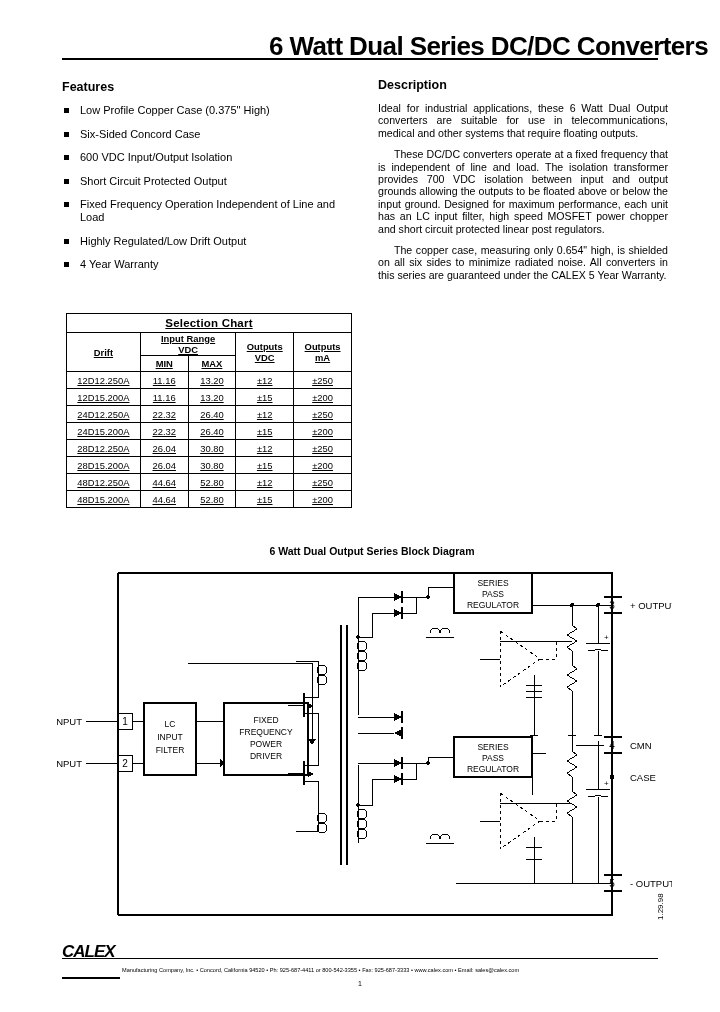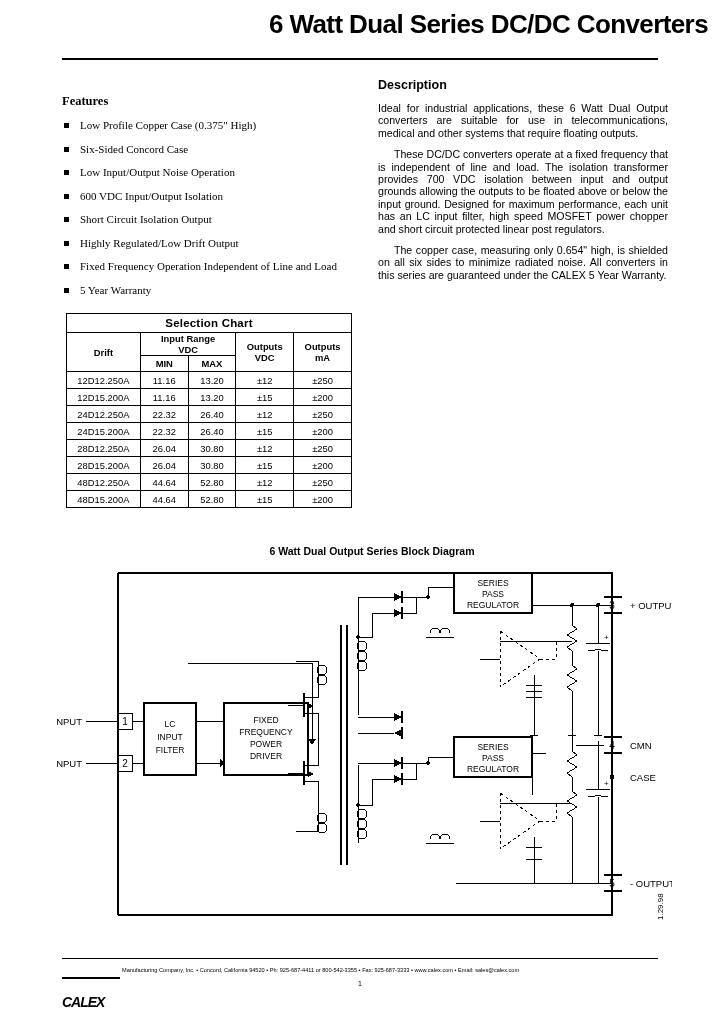--- a/index.html
+++ b/index.html
@@ -5,33 +5,33 @@
   html, body { margin:0; padding:0; background:#ffffff; }
   body {
     width:720px; height:1012px; position:relative;
     font-family:"Liberation Sans", sans-serif;
     color:#000; overflow:hidden;
   }
   .page { position:absolute; inset:0; }
 
   
   .title {
-    position:absolute; left:60px; top:8px; width:648px;
+    position:absolute; left:60px; top:30px; width:648px;
     text-align:right;
     font-size:26px; font-weight:bold; letter-spacing:-0.6px;
     line-height:32px;
     white-space:nowrap;
   }
   .title-rule {
     position:absolute; left:62px; top:58px; width:596px; height:2px;
     background:#000;
   }
 
   
-  .col-left  { position:absolute; left:62px;  top:94px; width:300px;font-family:Liberation Serif, serif; }
+  .col-left  { position:absolute; left:62px;  top:80px; width:300px; }
   .col-right { position:absolute; left:378px; top:78px; width:290px; }
 
   h2.sec {
     font-size:12.5px; font-weight:bold; margin:0 0 10px 0;
   }
 
   ul.features { list-style:none; margin:0; padding:0; }
   ul.features li {
     position:relative; padding-left:18px; margin-bottom:10.5px;
     font-size:11px; line-height:13px;
@@ -41,21 +41,21 @@
     width:5px; height:5px; background:#000;
   }
 
   p.desc {
     font-size:10.6px; line-height:12.4px; margin:4px 0 9px 0;
     text-align:justify;
   }
   p.desc.indent { text-indent:16px; }
 
   
-  .chart-wrap { position:absolute; left:66px; top:313px; width:286px; }
+  .chart-wrap { position:absolute; left:66px; top:313px; width:286px;text-decoration:underline; }
   table.sel {
     border-collapse:collapse; width:100%;
     font-size:9.4px;
   }
   table.sel th, table.sel td {
     border:1px solid #000; text-align:center; padding:0;
     height:15px; font-weight:normal;
   }
   table.sel tr.title-row th {
     font-size:11.5px; font-weight:bold; height:18px; letter-spacing:0.2px;
@@ -76,22 +76,22 @@
     position:absolute; left:56px; top:565px; width:616px; height:390px;
   }
   .diagram svg { display:block; }
 
   
   .footer-rule {
     position:absolute; left:62px; top:958px; width:596px; height:1px;
     background:#000;
   }
   .logo {
-    position:absolute; left:62px; top:994px;
-    font-size:14px; font-weight:bold; font-style:italic;
+    position:absolute; left:62px; top:942px;
+    font-size:17px; font-weight:bold; font-style:italic;
     letter-spacing:-1px;
   }
   .logo-bar {
     position:absolute; left:62px; top:977px; width:58px; height:2px; background:#000;
   }
   .footer-text {
     position:absolute; left:122px; top:967px; width:552px;
     font-size:5.6px; letter-spacing:0px; white-space:nowrap;
   }
   .page-num {
@@ -111,26 +111,25 @@
 <div class="page">
 
   <div class="title">6 Watt Dual Series DC/DC Converters</div>
   <div class="title-rule"></div>
 
   <div class="col-left">
     <h2 class="sec">Features</h2>
     <ul class="features">
       <li><span class="bullet"></span><span>Low Profile Copper Case (0.375" High)</span></li>
       <li><span class="bullet"></span><span>Six-Sided Concord Case</span></li>
-      <li><span class="bullet"></span><span>Low Input/Output Noise Operation</span></li>
       <li><span class="bullet"></span><span>600 VDC Input/Output Isolation</span></li>
-      <li><span class="bullet"></span><span>Short Circuit Isolation Output</span></li>
+      <li><span class="bullet"></span><span>Short Circuit Protected Output</span></li>
+      <li><span class="bullet"></span><span>Fixed Frequency Operation Independent of Line and Load</span></li>
       <li><span class="bullet"></span><span>Highly Regulated/Low Drift Output</span></li>
-      <li><span class="bullet"></span><span>Fixed Frequency Operation Independent of Line and Load</span></li>
-      <li><span class="bullet"></span><span>5 Year Warranty</span></li>
+      <li><span class="bullet"></span><span>4 Year Warranty</span></li>
     </ul>
   </div>
 
   <div class="col-right">
     <h2 class="sec">Description</h2>
     <p class="desc">Ideal for industrial applications, these 6 Watt Dual Output converters are suitable for use in telecommunications, medical and other systems that require floating outputs.</p>
     <p class="desc indent">These DC/DC converters operate at a fixed frequency that is independent of line and load.  The isolation transformer provides 700 VDC isolation between input and output grounds allowing the outputs to be floated above or below the input ground.  Designed for maximum performance, each unit has an LC input filter, high speed MOSFET power chopper and short circuit protected linear post regulators.</p>
     <p class="desc indent">The copper case, measuring only 0.654" high, is shielded on all six sides to minimize radiated noise.  All converters in this series are guaranteed under the CALEX 5 Year Warranty.</p>
   </div>
 

